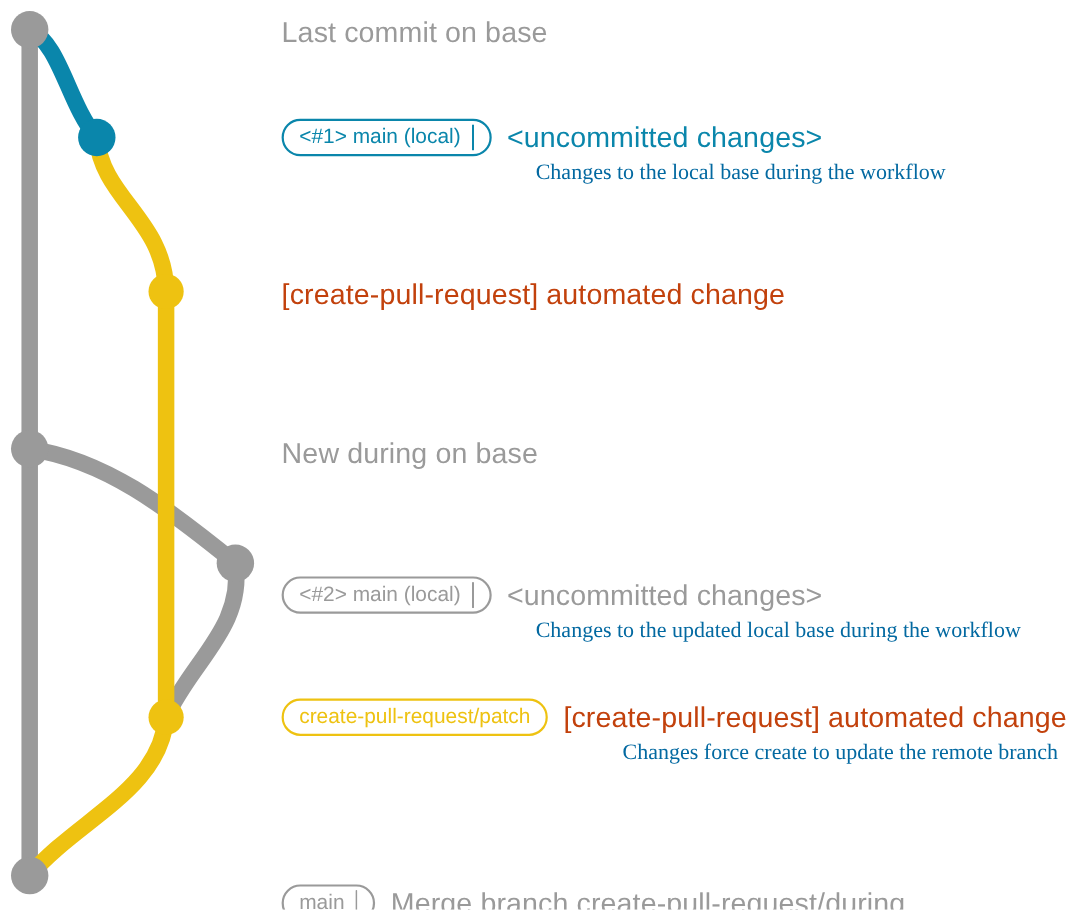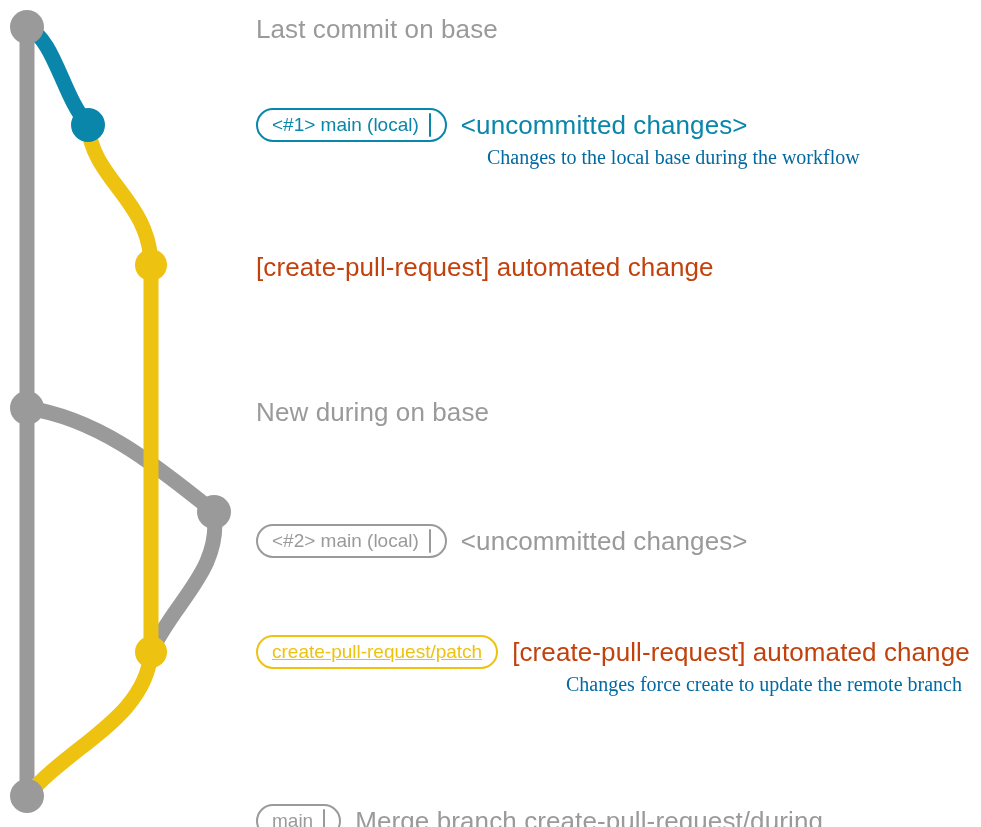--- a/index.html
+++ b/index.html
@@ -53,21 +53,20 @@
     position: absolute;
     right: 14px;
     top: 3px;
     bottom: 3px;
     width: 0;
     border-left: 2px solid #9a9a9a;
     border-radius: 2px;
   }
   .pill.no-sep {
     padding: 0 14px;
-    text-decoration: underline;
   }
   .pill.no-sep::after {
     display: none;
   }
   .pill.blue {
     border-color: #0a86ab;
     color: #0a86ab;
   }
   .pill.blue::after { border-left-color: #0a86ab; }
   .pill.yellow {
@@ -143,20 +142,21 @@
   <div class="row" style="left:256px; top:397px;">
     <span class="headline gray">New during on base</span>
   </div>
 
   <div class="row-stack" style="left:256px; top:496px;margin-top:28px;">
     <div style="display:flex; align-items:center;">
       <span class="pill">&lt;#2&gt; main (local)</span>
       <span class="gap"></span>
       <span class="headline gray">&lt;uncommitted changes&gt;</span>
     </div>
+    <div class="subline" style="margin-left:231px;">Changes to the updated local base during the workflow</div>
   </div>
 
   <div class="row-stack" style="left:256px; top:635px;">
     <div style="display:flex; align-items:center;">
       <span class="pill yellow no-sep">create-pull-request/patch</span>
       <span class="gap"></span>
       <span class="headline yellow">[create-pull-request] automated change</span>
     </div>
     <div class="subline" style="margin-left:310px;">Changes force create to update the remote branch</div>
   </div>

